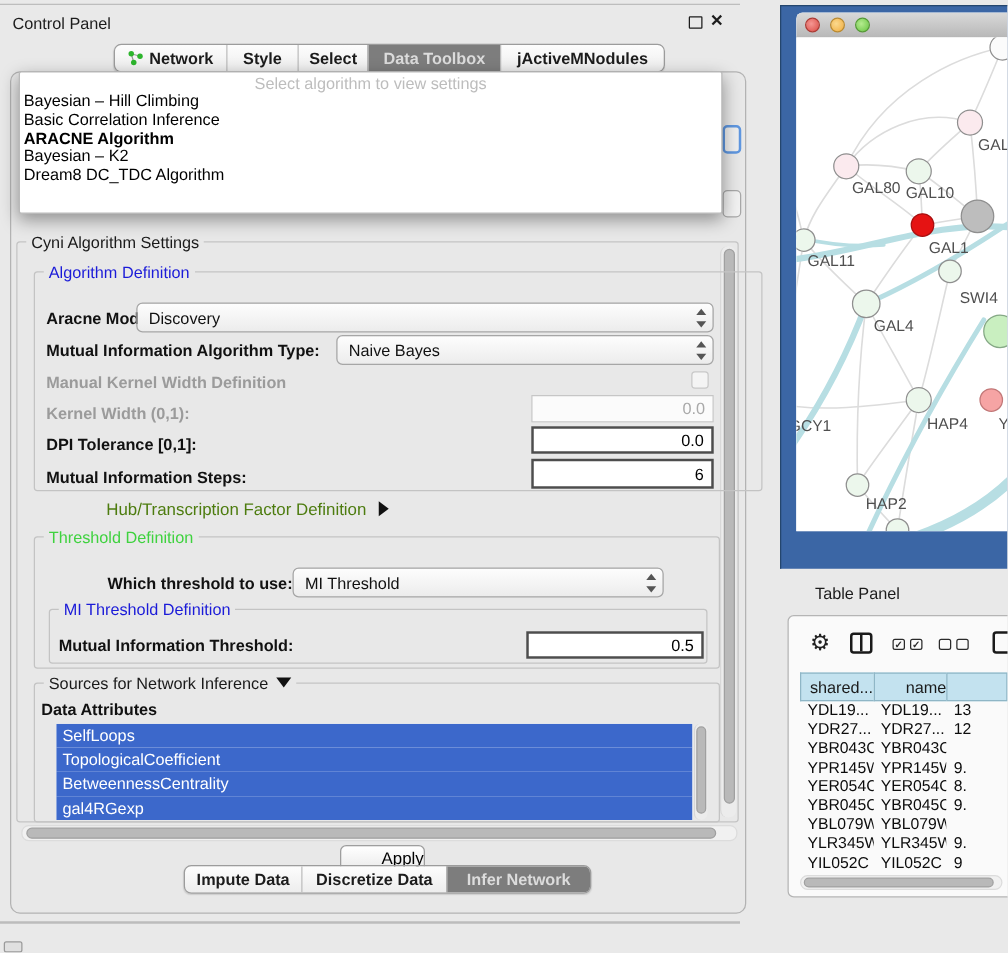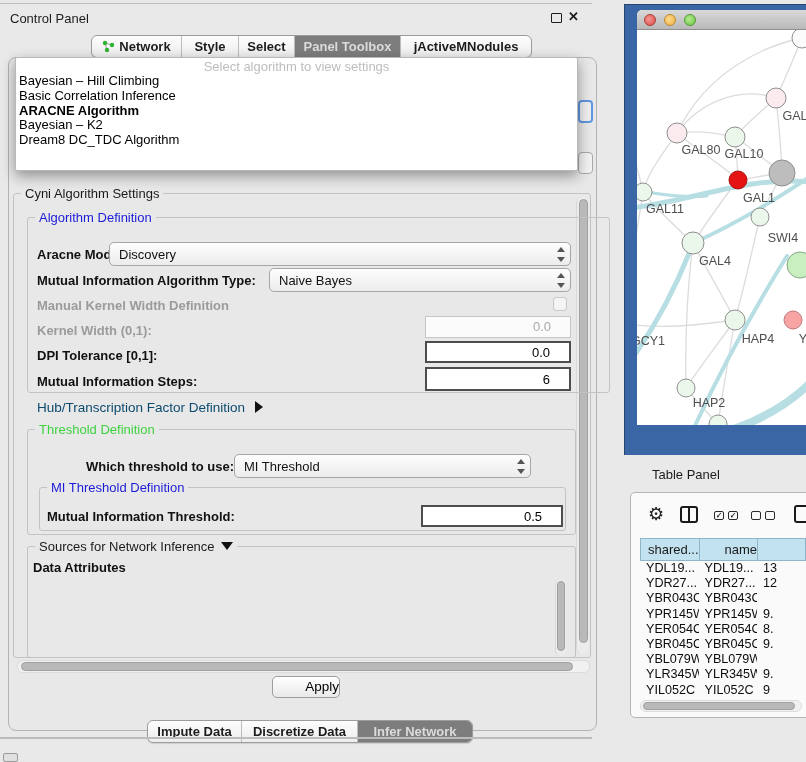--- a/index.html
+++ b/index.html
@@ -14,21 +14,21 @@
   .close-btn { left:568px; top:9px; font-size:13px; font-weight:700; color:#1c1c1c; }
   .cp-body { left:8px; top:57px; width:589px; height:674px; background:#e8e8e8; border:1px solid #b3b3b3; border-radius:8px; }
 
   .seg-bar { display:flex; height:23px; border:1px solid #9c9c9c; border-radius:6px; overflow:hidden;
              background:linear-gradient(#fdfdfd,#ededed); box-shadow:0 1px 1px rgba(0,0,0,.12); }
   .seg { display:flex; align-items:center; justify-content:center; gap:4px; font-weight:700; font-size:13px;
          color:#1c1c1c; border-left:1px solid #bdbdbd; }
   .seg:first-child { border-left:none; }
   .seg.sel { background:#7d7d7d; color:#dcdcdc; }
   .top-tabs { left:91px; top:35px; }
-  .bottom-tabs { left:147px; top:720px;justify-content:flex-end; }
+  .bottom-tabs { left:147px; top:692px;justify-content:flex-end; }
 
   
   .popup { left:15px; top:57px; width:563px; height:114px; background:#fff; border:1px solid #b9b9b9;
            border-radius:2px; box-shadow:0 5px 14px rgba(0,0,0,.38); z-index:30; }
   .popup-ph { text-align:center; color:#bdbdbd; font-size:13px; padding-top:2px; line-height:14px; }
   .popup-item { padding-left:3px; line-height:14.8px; font-size:13px; color:#000; white-space:nowrap; }
   .popup-item.b { font-weight:700; }
   .combo-frag1 { left:578px; top:100px; width:15px; height:23px; border:2px solid #5f97e0; border-radius:4px; background:#efefef; z-index:5; }
   .combo-frag2 { left:578px; top:152px; width:15px; height:22px; border:1px solid #a8a8a8; border-radius:4px; background:#f2f2f2; z-index:5; }
 
@@ -41,40 +41,40 @@
   .lbl { position:absolute; font-weight:700; font-size:13px; color:#111; white-space:nowrap; }
   .lbl.dis { color:#9b9b9b; }
 
   .combo { position:absolute; height:24px; background:linear-gradient(#fdfdfd,#ececec); border:1px solid #a6a6a6;
            border-radius:5px; display:flex; align-items:center; padding-left:9px; font-size:13px; color:#111; }
   .stepper { position:absolute; right:5px; top:4px; width:9px; height:15px; display:flex; flex-direction:column;
              align-items:center; justify-content:space-between; }
   .tri-up { width:0; height:0; border-left:4px solid transparent; border-right:4px solid transparent; border-bottom:5px solid #555; }
   .tri-dn { width:0; height:0; border-left:4px solid transparent; border-right:4px solid transparent; border-top:5px solid #555; }
 
-  .field { position:absolute; height:22px; background:#fff; text-align:right; padding-right:19px; line-height:20px; font-size:13px; }
+  .field { position:absolute; height:22px; background:#fff; text-align:right; padding-right:6px; line-height:20px; font-size:13px; }
   .field.lite { border:1px solid #c6c6c6; color:#a9a9a9; background:#fbfbfb; }
   .field.dark { border:2px solid #4d4d4d; color:#000; }
 
   .checkbox { position:absolute; width:14px; height:14px; border:1px solid #c8c8c8; border-radius:3px; background:#f4f4f4; }
 
   .vsb-track { position:absolute; background:#ececec; border-left:1px solid #d8d8d8; border-radius:6px; }
   .sb-thumb { position:absolute; background:#b9b9b9; border:1px solid #a0a0a0; border-radius:6px; }
   .hsb-track { position:absolute; background:#f1f1f1; border:1px solid #dcdcdc; border-radius:6px; }
 
   .attr-list { position:absolute; background:#fff; overflow:hidden; }
   .attr-item { background:#3c68cb; color:#fff; line-height:19.2px; padding-left:5px; font-size:13px; white-space:nowrap; }
 
   .apply { left:272px; top:676px; width:68px; height:22px; background:linear-gradient(#ffffff,#e9e9e9);
            border:1px solid #9e9e9e; border-radius:5px; text-align:right; line-height:20px; font-size:13.5px; color:#000; }
 
   .cp-divider { left:0; top:737px; width:592px; height:2px; background:#bcbcbc; }
   .mini-dock { left:3px; top:753px; width:15px; height:9px; border:1px solid #9a9a9a; border-radius:2px; background:#e0e0e0; }
 
-  .expander { position:absolute; font-size:13.5px; color:#0c4a6e; white-space:nowrap; }
+  .expander { position:absolute; font-size:13.5px; color:#4d7c0f; white-space:nowrap;margin-left:48px; }
   .tri-right { display:inline-block; width:0; height:0; border-top:6px solid transparent; border-bottom:6px solid transparent;
                border-left:8px solid #111; margin-left:10px; vertical-align:-1px; }
   .tri-down-s { display:inline-block; width:0; height:0; border-left:6px solid transparent; border-right:6px solid transparent;
                border-top:8px solid #111; margin-left:6px; vertical-align:1px; }
 
   
   .net-frame { left:624px; top:4px; width:182px; height:451px; background:#3b66a5; border-top:1px solid #24466e; border-left:1px solid #24466e; }
   .net-win { left:637px; top:10px; width:169px; height:415px; border-top-left-radius:5px; overflow:hidden; background:#fff; }
   .net-titlebar { position:absolute; left:0; top:0; width:100%; height:20px; background:linear-gradient(#d9d9d9,#b9b9b9);
                   border-bottom:1px solid #8f8f8f; border-top-left-radius:5px; }
@@ -123,21 +123,21 @@
     </svg>
     <span>Network</span>
   </div>
   <div class="seg" style="width:57px;">
     <span>Style</span>
   </div>
   <div class="seg" style="width:56px;">
     <span>Select</span>
   </div>
   <div class="seg sel" style="width:106px;">
-    <span>Panel Toolbox</span>
+    <span>Data Toolbox</span>
   </div>
   <div class="seg" style="width:131px;">
     <span>jActiveMNodules</span>
   </div>
 </div>
 
 <div class="abs combo-frag1"></div>
 <div class="abs combo-frag2"></div>
 
 <div class="abs popup">
@@ -217,20 +217,26 @@
   </div>
   <span class="lbl" style="left:33px; top:315px;">Mutual Information Threshold:</span>
   <div class="field dark" style="left:407px; top:311px; width:142px;">
     <span>0.5</span>
   </div>
 
   <div class="group" style="left:13px; top:352px; width:549px; height:112px;">
     <span class="legend"><span>Sources for Network Inference</span><span class="tri-down-s"></span></span>
   </div>
   <span class="lbl" style="left:19px; top:366px;">Data Attributes</span>
+  <div class="attr-list" style="left:31px; top:385px; width:509px; height:77px;" id="attr-list">
+      <div class="attr-item">SelfLoops</div>
+      <div class="attr-item">TopologicalCoefficient</div>
+      <div class="attr-item">BetweennessCentrality</div>
+      <div class="attr-item">gal4RGexp</div>
+    </div>
   <div class="vsb-track" style="left:541px; top:385px; width:11px; height:77px;">
     <div class="sb-thumb" style="left:1px; top:2px; width:8px; height:70px;"></div>
   </div>
 
   <div class="hsb-track" style="left:3px; top:466px; width:573px; height:13px;">
     <div class="sb-thumb" style="left:3px; top:1px; width:552px; height:9px;"></div>
   </div>
 </div>
 
 <div class="abs apply">Apply</div>

